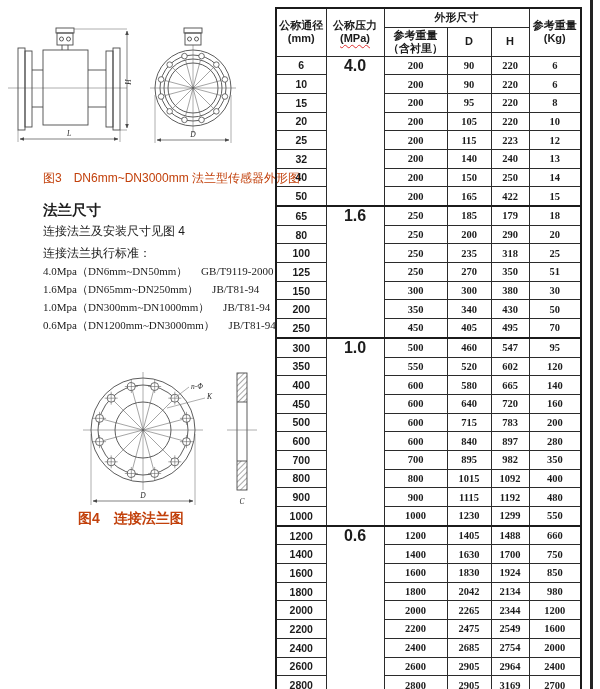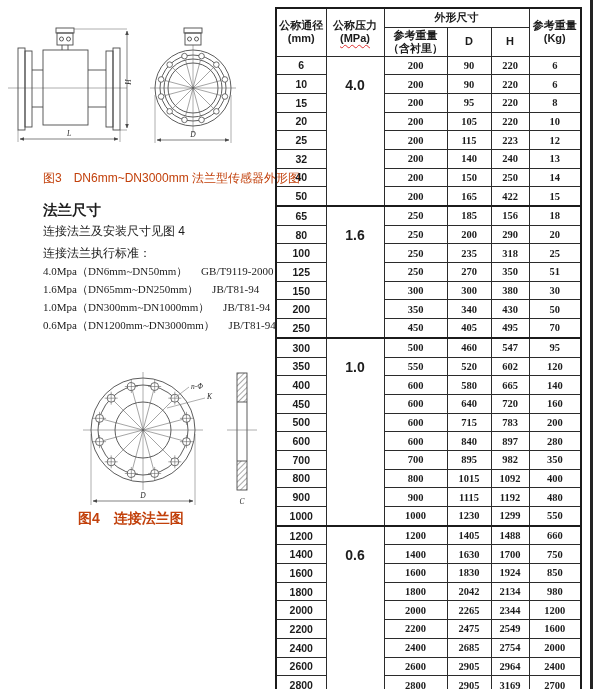--- a/index.html
+++ b/index.html
@@ -28,21 +28,21 @@
   .tbl-wrap { position:absolute; left:275px; top:7px; }
   table { border-collapse:collapse; table-layout:fixed; width:307px; height:671px;
           border:2px solid #1b1b1b; }
   th, td { border:1px solid #2b2b2b; text-align:center; vertical-align:middle;
            padding:0; overflow:hidden; }
   thead th { font-size:11px; font-weight:bold; line-height:13px; }
   tr.hrow1 { height:19px; } tr.hrow2 { height:29px; }
   tbody td { height:17.7px; font-size:10.5px; font-weight:bold;
              font-family:"Liberation Serif", serif; }
   tbody td.dn { font-family:"Liberation Sans", sans-serif; }
-  td.pressure-cell { vertical-align:top; padding-top:20px; font-size:14px; }
+  td.pressure-cell { vertical-align:top; padding-top:0; font-size:16px; }
   tr.group-start td { border-top:2px solid #1b1b1b; }
   .unit { font-weight:bold; }
   .spell { text-decoration:underline; text-decoration-style:wavy;
            text-decoration-color:#e03030; text-decoration-thickness:1px;
            text-underline-offset:2px;margin-top:38px; }
   .edge-line { position:absolute; left:590px; top:0; width:3px; height:689px;
                background:#232323; }
 </style>
 </head>
 <body>
@@ -317,21 +317,21 @@
             <td>200</td>
             <td>165</td>
             <td>422</td>
             <td>15</td>
           </tr>
           <tr class="group-start">
             <td class="dn">65</td>
             <td class="pressure-cell dn" rowspan="7">1.6</td>
             <td>250</td>
             <td>185</td>
-            <td>156</td>
+            <td>179</td>
             <td>18</td>
           </tr>
           <tr>
             <td class="dn">80</td>
             <td>250</td>
             <td>200</td>
             <td>290</td>
             <td>20</td>
           </tr>
           <tr>

